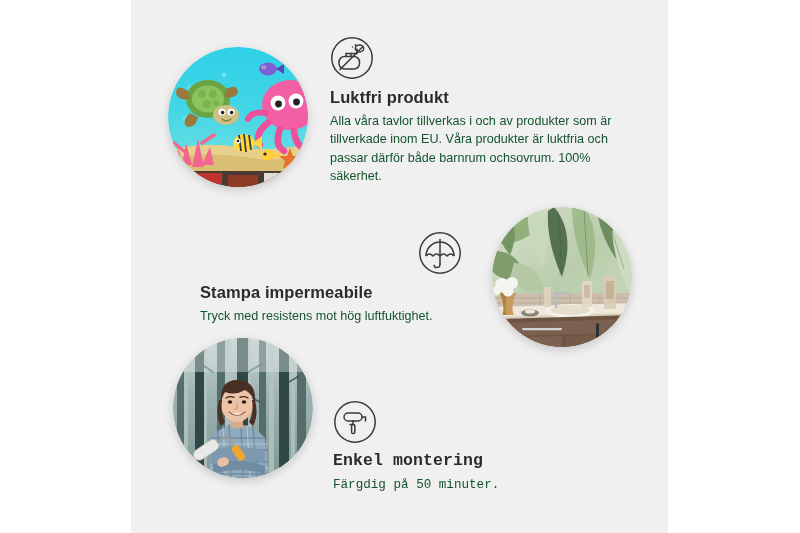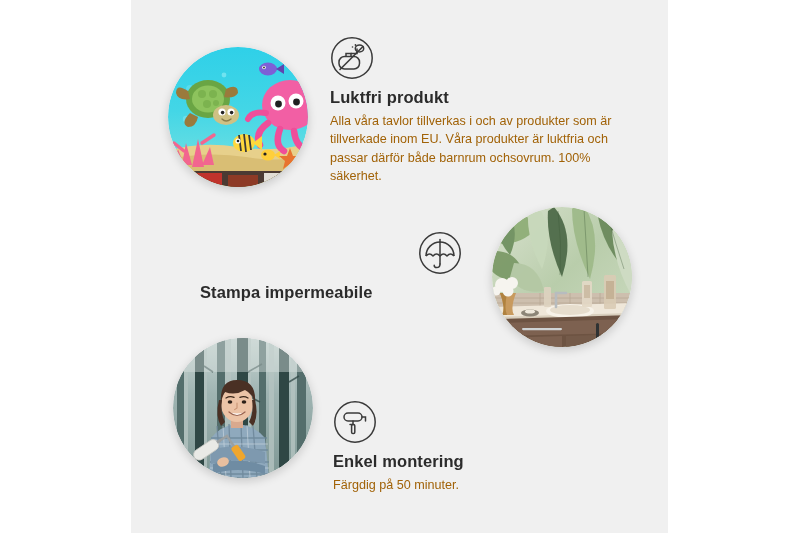--- a/index.html
+++ b/index.html
@@ -43,21 +43,21 @@
   .feature-title {
     font-size: 16.5px;
     font-weight: bold;
     color: #2b2b2b;
     line-height: 1.25;
     margin: 7px 0 4px 0;
     letter-spacing: 0.1px;
   }
   .feature-desc {
     font-size: 12.6px;
-    color: #a16207;
+    color: #14532d;
     line-height: 1.47;
     margin: 0;
   }
 
   
   #feature-odourless {
     left: 330px;
     top: 36px;
     width: 300px;
     text-align: left;
@@ -71,20 +71,21 @@
   #feature-waterproof .feature-icon {
     margin-left: auto;
     margin-right: 0;
   }
   
   #feature-assembly {
     left: 333px;
     top: 400px;
     width: 260px;
     text-align: left;
+    font-family: Liberation Mono, monospace;
   }
 
   
   .photo-circle {
     position: absolute;
     border-radius: 50%;
     overflow: hidden;
     box-shadow: 0 3px 10px rgba(0,0,0,0.17);
   }
   #photo-underwater {
@@ -324,20 +325,21 @@
       <path d="M8 25 a14 14 0 0 1 28 0" fill="none" stroke="#3a3a3a" stroke-width="1.5"></path>
       <path d="M8 25 q 3.5 -4 7 0 q 3.5 -4 7 0 q 3.5 -4 7 0 q 3.5 -4 7 0" fill="none" stroke="#3a3a3a" stroke-width="1.5" stroke-linejoin="round"></path>
 
       <line x1="22" y1="11.3" x2="22" y2="33" stroke="#3a3a3a" stroke-width="1.5" stroke-linecap="round"></line>
 
       <path d="M22 33 q 0 3.6 -3.4 3.6 q -2.4 0 -2.4 -2.4" fill="none" stroke="#3a3a3a" stroke-width="1.5" stroke-linecap="round"></path>
 
       <line x1="22" y1="8.5" x2="22" y2="11.3" stroke="#3a3a3a" stroke-width="1.5" stroke-linecap="round"></line>
     </svg>
     <div class="feature-title">Stampa impermeabile</div>
+    <p class="feature-desc">Tryck med resistens mot hög luftfuktighet.</p>
   </div>
 
   <div class="photo-circle" id="photo-forest">
     <svg viewBox="0 0 140 140" xmlns="http://www.w3.org/2000/svg">
       <defs>
         <clipPath id="clipF">
             <circle cx="70" cy="70" r="70"></circle>
           </clipPath>
         <linearGradient id="forestbg" x1="0" y1="0" x2="0" y2="1">
           <stop offset="0%" stop-color="#c9d6d3"></stop>

